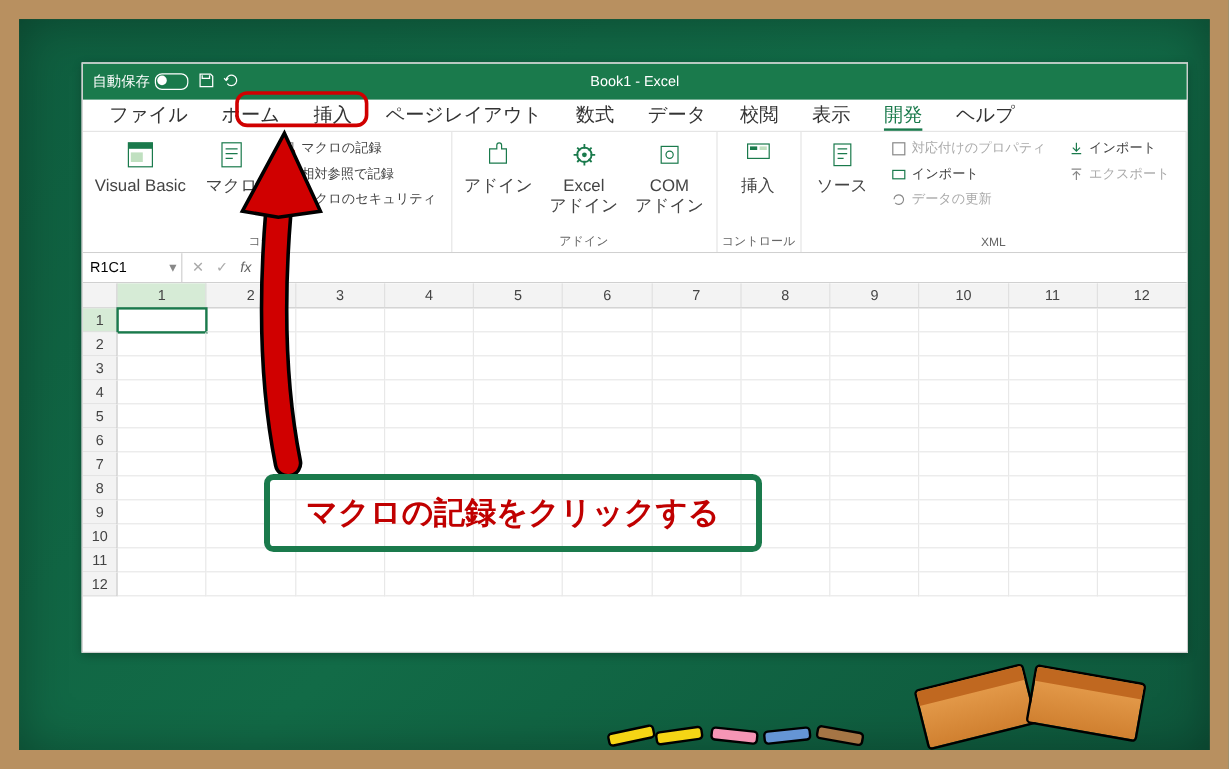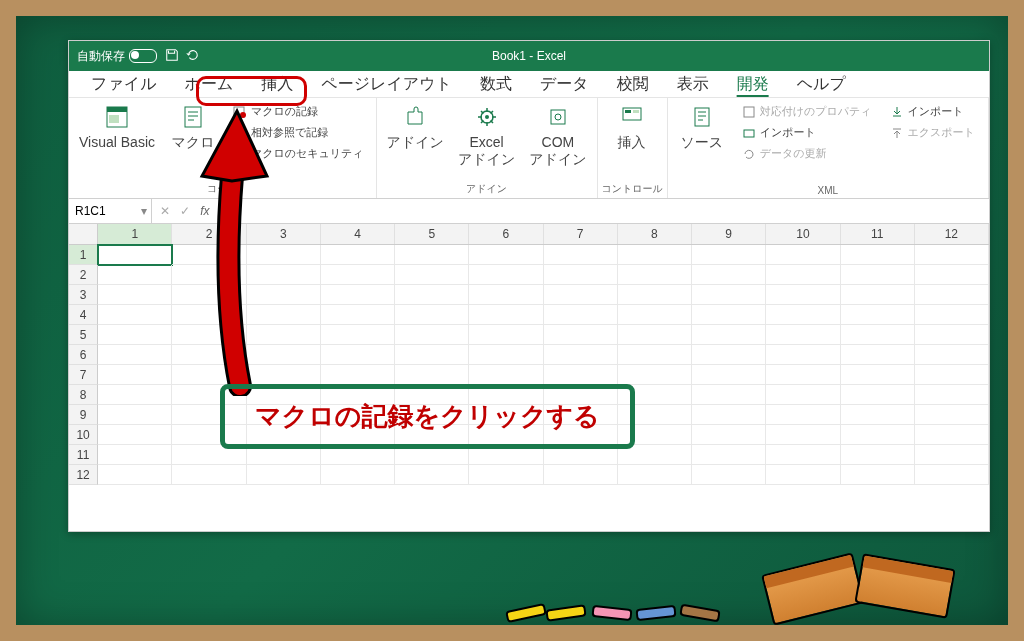--- a/index.html
+++ b/index.html
@@ -25,21 +25,21 @@
   box-sizing: border-box;
 }
 .board-inner {
   position: absolute;
   top: 16px; left: 16px; right: 16px; bottom: 16px;
   background: linear-gradient(135deg, #0f5e3f 0%, #126b47 50%, #0e583c 100%);
   box-shadow: inset 0 0 40px rgba(0,0,0,0.3);
 }
 .excel-window {
   position: absolute;
-  top: 24px;
+  top: 36px;
   left: 52px;
   width: 920px;
   height: 490px;
   background: #fff;
   border: 1px solid #ccc;
   overflow: hidden;
   box-shadow: 0 2px 8px rgba(0,0,0,0.3);
 }
 .titlebar {
   height: 30px;
@@ -285,21 +285,21 @@
   width: 78px;
   border-right: 1px solid #e8e8e8;
   border-bottom: 1px solid #e8e8e8;
 }
 .cell.selected {
   outline: 2px solid #1a7a4c;
   outline-offset: -1px;
 }
 .annotation {
   position: absolute;
-  top: 368px;
+  top: 379px;
   left: 204px;
   border: 5px solid #1a7a4c;
   border-radius: 8px;
   padding: 10px 30px;
   font-size: 26px;
   font-weight: bold;
   color: #c00000;
   background: rgba(240,255,240,0.0);
   z-index: 60;
 }

